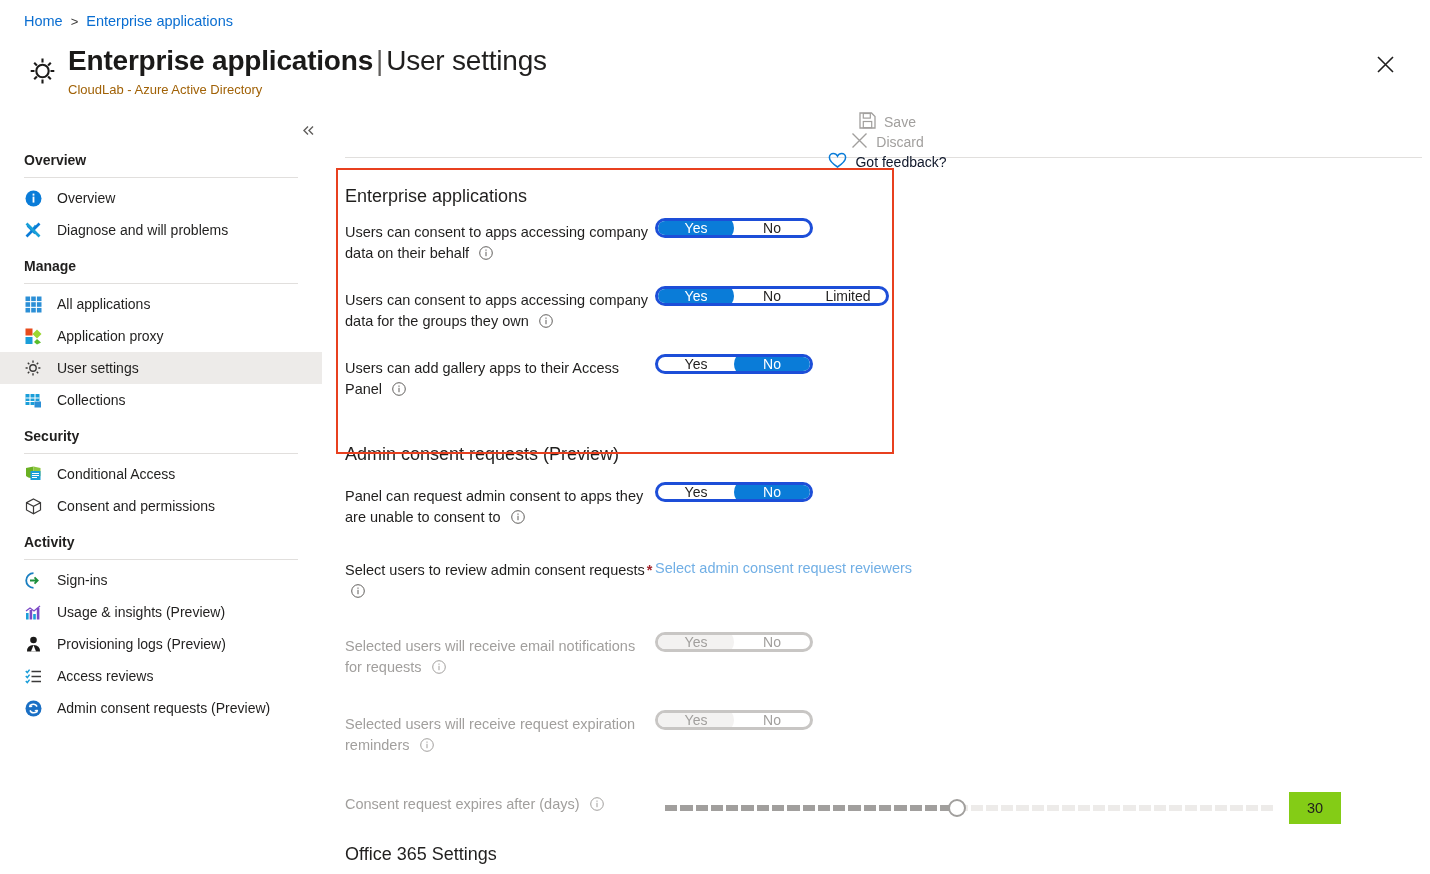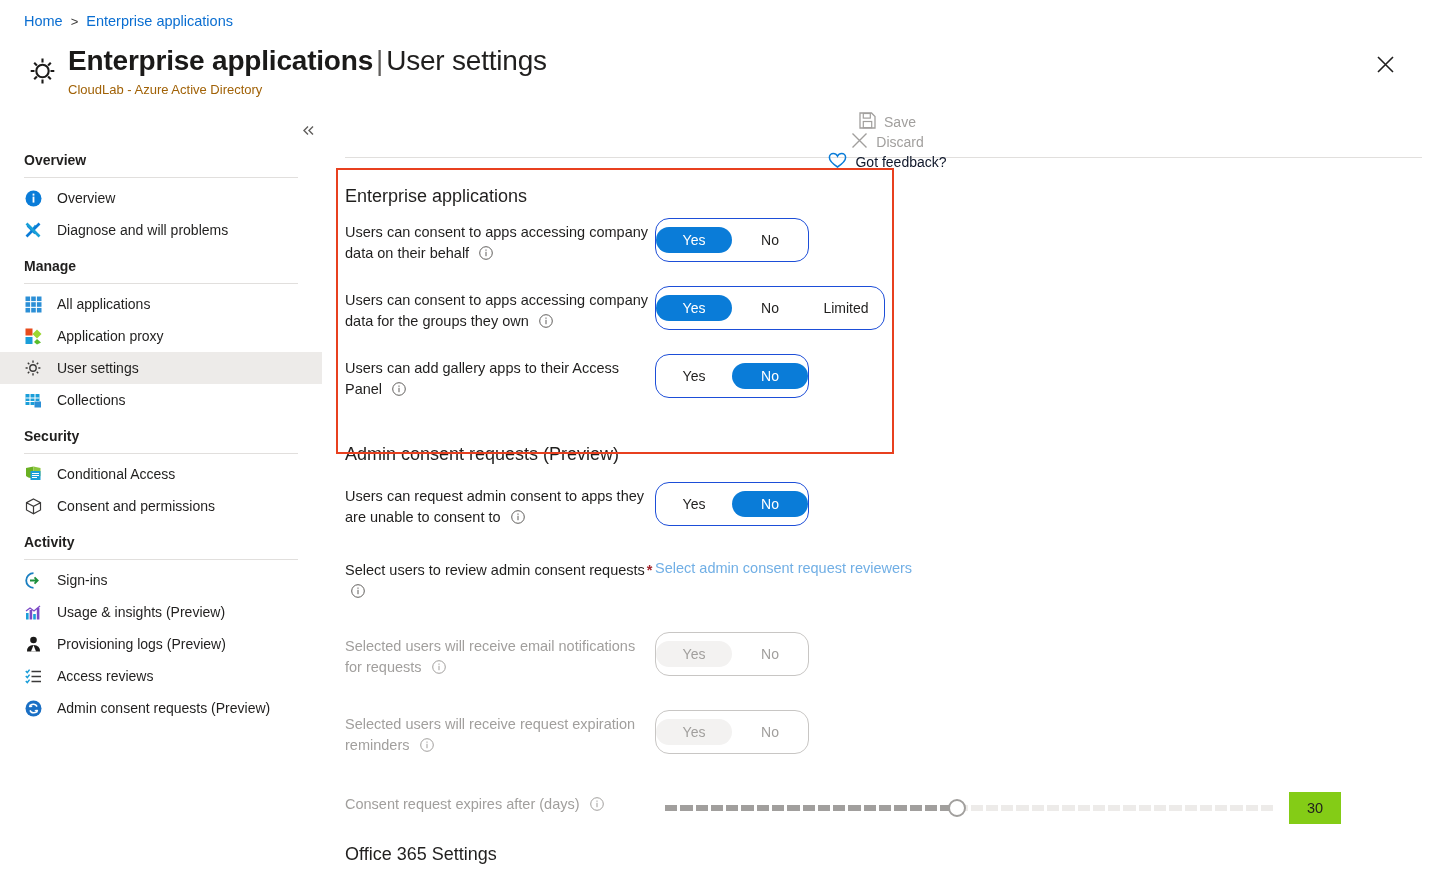--- a/index.html
+++ b/index.html
@@ -206,22 +206,22 @@
     display: inline-block;
     vertical-align: -2px;
     margin-left: 6px;
     cursor: pointer;
   }
 
   
   .choice {
     display: inline-flex;
     align-items: center;
-    height: 44px;
-    border: 1px solid #1d4ed8;
+    height: 20px;
+    border: 3px solid #1d4ed8;
     border-radius: 14px;
     background: #ffffff;
     overflow: hidden;
     padding: 0;
   }
   .choice.disabled { border-color: #c8c6c4; }
   .choice-opt {
     height: 26px;
     min-width: 76px;
     padding: 0 12px;
@@ -630,21 +630,21 @@
         <div class="choice-opt on">No</div>
       </div>
     </div>
   </div>
 
   <div class="section" style="padding-top:24px;">
     <div class="section-title">Admin consent requests (Preview)</div>
 
     <div class="setting-row" style="margin-top:26px;">
       <div class="setting-label">
-        <span>Users can request admin consent to apps they are unable to consent to</span>
+        <span>Panel can request admin consent to apps they are unable to consent to</span>
         <span class="info-ico">
           <svg width="14" height="14" viewBox="0 0 14 14">
             <circle cx="7" cy="7" r="6.3" fill="none" stroke="#605e5c" stroke-width="1"></circle>
             <rect x="6.5" y="5.8" width="1" height="4.4" fill="#605e5c"></rect>
             <rect x="6.5" y="3.5" width="1" height="1.3" fill="#605e5c"></rect>
           </svg>
         </span>
       </div>
       <div class="choice">
         <div class="choice-opt">Yes</div>

